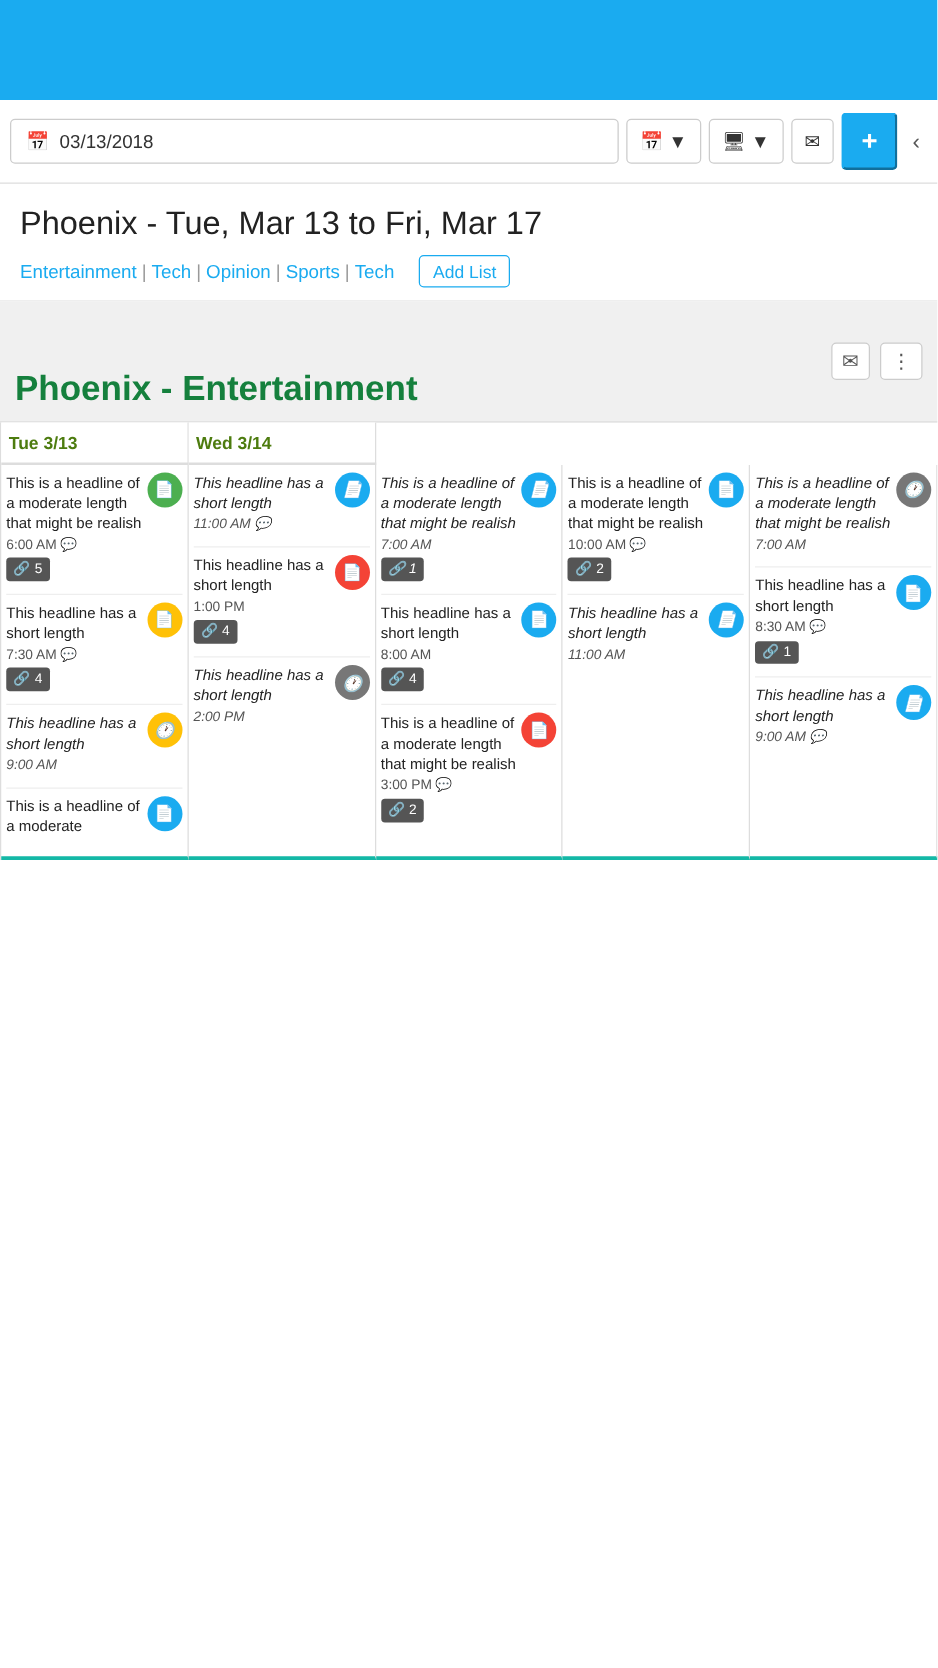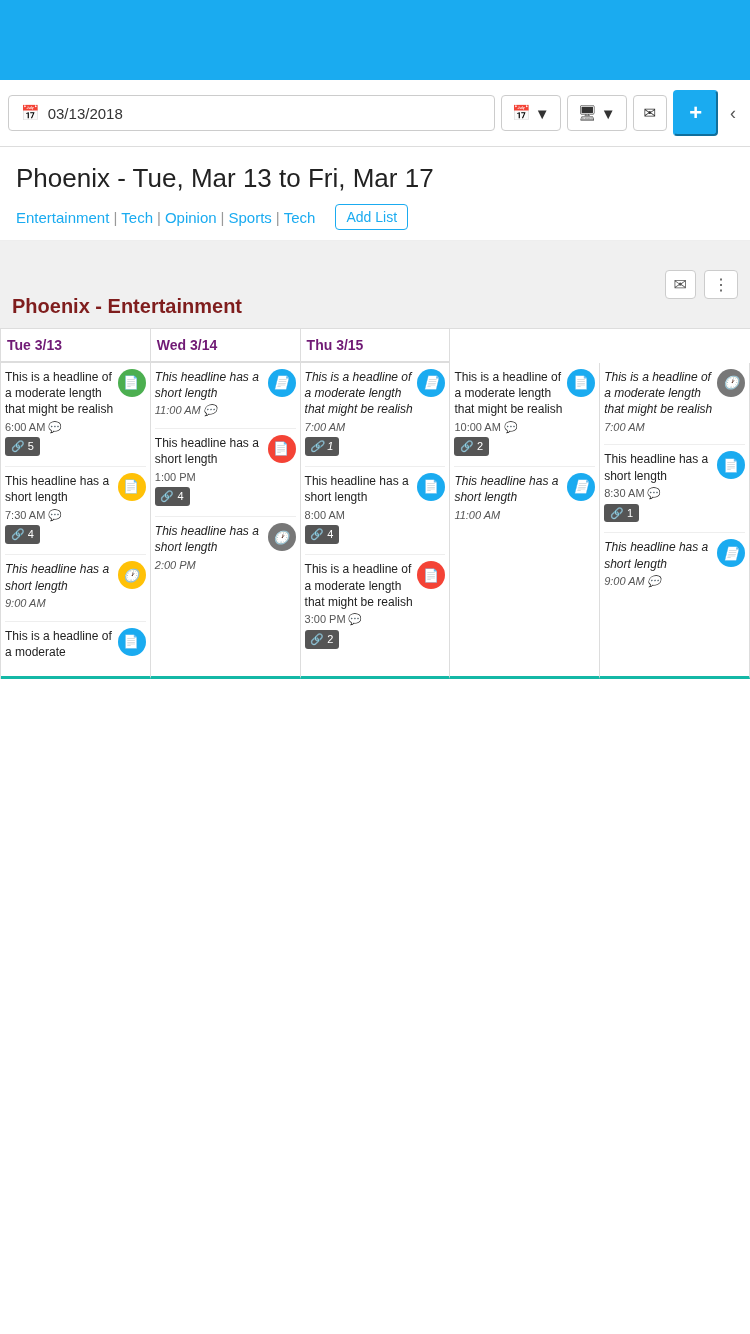--- a/index.html
+++ b/index.html
@@ -104,23 +104,23 @@
     
     .section-header {
       display: flex;
       align-items: center;
       justify-content: space-between;
       padding: 10px 12px;
       background: #f0f0f0;
       border-bottom: 1px solid #ddd;
     }
     .section-title {
-      font-size: 20px;
+      font-size: 28px;
       font-weight: bold;
-      color: #7f1d1d;
+      color: #15803d;
       margin-top: 44px;
     }
     .section-actions {
       display: flex;
       gap: 8px;
     }
     .section-action-btn {
       border: 1px solid #ccc;
       border-radius: 4px;
       background: #fff;
@@ -138,21 +138,21 @@
     }
 
     
     .day-header {
       background: #fff;
       border-right: 1px solid #ddd;
       border-bottom: 2px solid #ddd;
       padding: 8px 6px;
       font-size: 14px;
       font-weight: bold;
-      color: #701a75;
+      color: #4d7c0f;
       text-align: left;
     }
 
     
     .day-col {
       border-right: 1px solid #ddd;
       border-bottom: 3px solid #14b8a6;
       padding: 6px 4px;
       vertical-align: top;
       min-height: 120px;
@@ -281,21 +281,20 @@
     </button>
     <button class="section-action-btn">
       <span>⋮</span>
     </button>
   </div>
 </div>
 
 <div class="cal-grid">
   <div class="day-header">Tue 3/13</div>
   <div class="day-header">Wed 3/14</div>
-  <div class="day-header">Thu 3/15</div>
 </div>
 
 <div class="cal-grid">
 
   <div class="day-col">
 
     <div class="event-item">
       <div class="event-header">
         <span class="event-text">This is a headline of a moderate length that might be realish</span>
         <span class="event-icon icon-green">📄</span>

